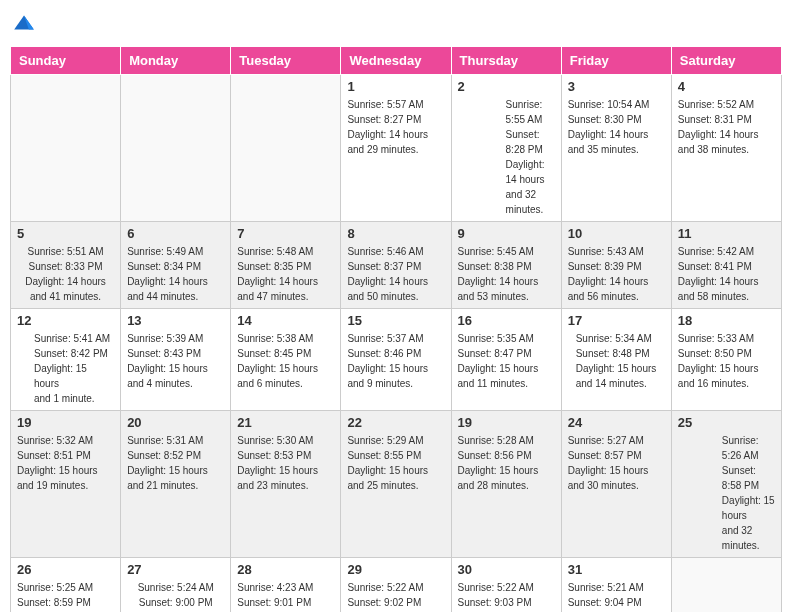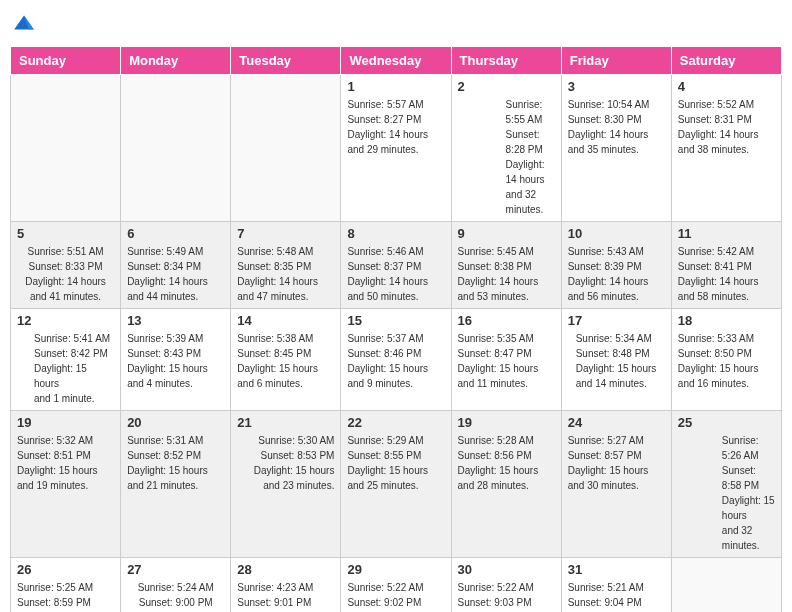--- a/index.html
+++ b/index.html
@@ -255,21 +255,21 @@
         </td>
         <td>
           <span class="day-number">20</span>
           <div class="day-info" style="white-space: pre-line;">Sunrise: 5:31 AM
 Sunset: 8:52 PM
 Daylight: 15 hours
 and 21 minutes.</div>
         </td>
         <td>
           <span class="day-number">21</span>
-          <div class="day-info" style="white-space: pre-line; text-align: right;">Sunrise: 5:30 AM
+          <div class="day-info" style="white-space: pre-line;">Sunrise: 5:30 AM
 Sunset: 8:53 PM
 Daylight: 15 hours
 and 23 minutes.</div>
         </td>
         <td>
           <span class="day-number">22</span>
           <div class="day-info" style="white-space: pre-line;">Sunrise: 5:29 AM
 Sunset: 8:55 PM
 Daylight: 15 hours
 and 25 minutes.</div>

